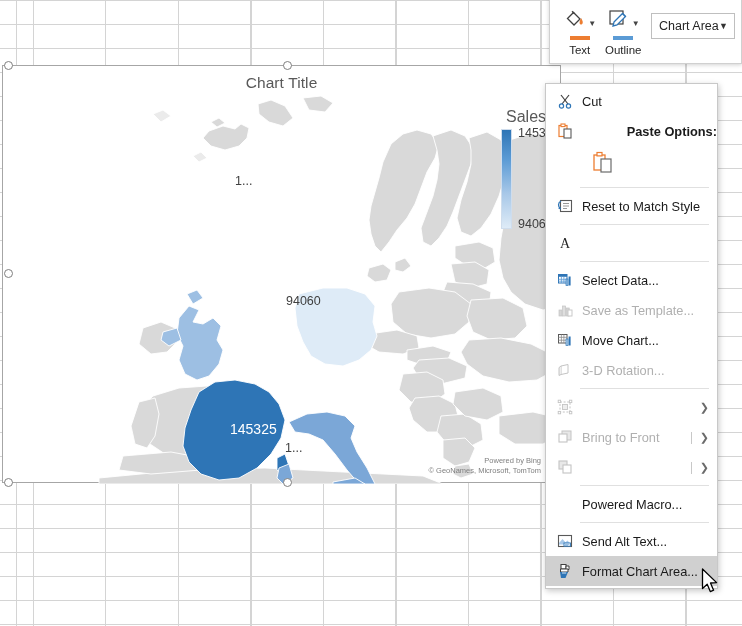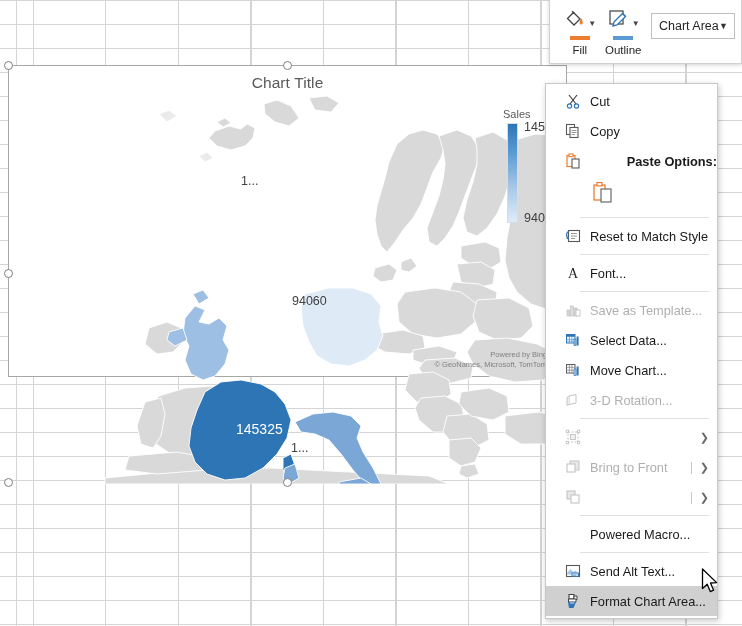--- a/index.html
+++ b/index.html
@@ -24,22 +24,22 @@
       repeating-linear-gradient(to right,
         #d4d4d4 0px, #d4d4d4 1px, transparent 1px, transparent 72.5px),
       repeating-linear-gradient(to bottom,
         #d4d4d4 0px, #d4d4d4 1px, transparent 1px, transparent 24px);
     background-position: 33px 0px, 0px 0px;
   }
 
   
   #chart-object {
     position: absolute;
-    left: 8px; top: 65px;
-    width: 559px; height: 312px;
+    left: 2px; top: 65px;
+    width: 559px; height: 418px;
     background: #ffffff;
     border: 1px solid #a6a6a6;
   }
   .handle {
     position: absolute;
     width: 9px; height: 9px;
     border-radius: 50%;
     background: #ffffff;
     border: 1px solid #7f7f7f;
     z-index: 40;
@@ -75,22 +75,22 @@
   }
   .dlabel.light { color: #ffffff; font-size: 14px; }
 
   
   #legend {
     position: absolute;
     left: 489px; top: 42px;
     width: 70px;
   }
   #legend-title {
-    font-size: 11px; color: #595959;
-    margin-left: 5px; margin-bottom: 3px;
+    font-size: 16px; color: #595959;
+    margin-left: 14px; margin-bottom: 3px;
   }
   #legend-bar-row { position: relative; height: 100px; }
   #legend-bar {
     position: absolute; left: 9px; top: 0;
     width: 11px; height: 100px;
     background: linear-gradient(to bottom, #2e75b6 0%, #5b9bd5 30%, #a8c8e8 65%, #deebf7 100%);
     border: 1px solid #cfdded;
   }
   #legend-max, #legend-min {
     position: absolute; left: 26px;
@@ -160,21 +160,21 @@
     background: #ffffff;
     border: 1px solid #c8c8c8;
     box-shadow: 1px 2px 6px rgba(0,0,0,.22);
     z-index: 55;
     padding: 2px 0 2px 0;
   }
   .cm-item {
     position: relative;
     height: 30px;
     display: flex; align-items: center;
-    padding-left: 10px;
+    padding-left: 2px;
     font-size: 12.8px;
     color: #1a1a1a;
     white-space: nowrap;
   }
   .cm-item.disabled { color: #b0b0b0; }
   .cm-item.highlight { background: #d0d0d0; }
   .cm-item.bold { font-weight: bold; text-align: right; }
   .cm-ico {
     width: 34px; min-width: 34px;
     display: flex; align-items: center; justify-content: center;
@@ -328,21 +328,21 @@
         <span>
           <svg width="22" height="22" viewBox="0 0 22 22">
             <path d="M4.5 10.5 L10.5 4.5 L17 11 L11 17 Z" fill="#ffffff" stroke="#404040" stroke-width="1.3"></path>
             <path d="M9 3.2 L11.5 5.7" stroke="#404040" stroke-width="1.3" fill="none"></path>
             <path d="M18 10 C20 13 20.5 15.5 18.6 16.4 C16.8 17.2 16 15 17 12.6 Z" fill="#ed7d31"></path>
           </svg>
         </span>
         <span class="mt-caret">▼</span>
       </div>
       <div class="mt-underline" id="fill-underline"></div>
-      <div class="mt-label">Fill</div>
+      <div class="mt-label">Text</div>
     </div>
 
     <div class="mt-btn">
       <div class="mt-icon-row">
         <span>
           <svg width="22" height="22" viewBox="0 0 22 22">
             <rect x="3" y="3" width="13" height="13" fill="none" stroke="#404040" stroke-width="1.2"></rect>
             <path d="M7 14 L15.5 5.5 L18.5 8.5 L10 17 L6 18 Z" fill="#ffffff" stroke="#2e75b6" stroke-width="1.3"></path>
             <path d="M15.5 5.5 L18.5 8.5" stroke="#2e75b6" stroke-width="1.3"></path>
           </svg>
@@ -366,30 +366,20 @@
         <svg width="16" height="16" viewBox="0 0 16 16">
           <path d="M4 2 L11 11" stroke="#404040" stroke-width="1.2" fill="none"></path>
           <path d="M12 2 L5 11" stroke="#404040" stroke-width="1.2" fill="none"></path>
           <circle cx="4.5" cy="13" r="2.1" fill="none" stroke="#2e75b6" stroke-width="1.2"></circle>
           <circle cx="11.5" cy="13" r="2.1" fill="none" stroke="#2e75b6" stroke-width="1.2"></circle>
         </svg>
       </span>
       <span class="cm-text">Cut</span>
     </div>
 
-    <div class="cm-item">
-      <span class="cm-ico">
-        <svg width="16" height="16" viewBox="0 0 16 16">
-          <rect x="1.5" y="1.5" width="8" height="10" fill="#ffffff" stroke="#595959" stroke-width="1.1"></rect>
-          <rect x="5" y="4.5" width="8" height="10" fill="#ffffff" stroke="#595959" stroke-width="1.1"></rect>
-          <path d="M6.5 7.5 H11.5 M6.5 9.5 H11.5 M6.5 11.5 H10" stroke="#8c8c8c" stroke-width="0.9"></path>
-        </svg>
-      </span>
-      <span class="cm-text">Copy</span>
-    </div>
 
     <div class="cm-item bold">
       <span class="cm-ico">
         <svg width="16" height="16" viewBox="0 0 16 16">
           <rect x="2" y="2.5" width="8" height="11" fill="#ffffff" stroke="#ed7d31" stroke-width="1.2"></rect>
           <rect x="4" y="1" width="4" height="2.6" fill="#ffffff" stroke="#ed7d31" stroke-width="1.1"></rect>
           <rect x="7" y="6" width="7" height="9" fill="#ffffff" stroke="#595959" stroke-width="1.1"></rect>
         </svg>
       </span>
       <span class="cm-text">Paste Options:</span>
@@ -420,49 +410,48 @@
     </div>
 
     <div class="cm-sep"></div>
 
     <div class="cm-item">
       <span class="cm-ico">
         <svg width="16" height="16" viewBox="0 0 16 16">
           <text x="8" y="13" font-family="Liberation Serif, serif" font-size="14" fill="#262626" text-anchor="middle">A</text>
         </svg>
       </span>
-      <span class="cm-text">Font...</span>
     </div>
 
     <div class="cm-sep"></div>
 
-
-    <div class="cm-item disabled">
-      <span class="cm-ico">
-        <svg width="16" height="16" viewBox="0 0 16 16">
-          <rect x="2" y="8" width="3" height="6" fill="#d6d6d6" stroke="#c4c4c4" stroke-width="0.7"></rect>
-          <rect x="5.6" y="4" width="3" height="10" fill="#dedede" stroke="#c4c4c4" stroke-width="0.7"></rect>
-          <rect x="9.2" y="6" width="3" height="8" fill="#d6d6d6" stroke="#c4c4c4" stroke-width="0.7"></rect>
-          <rect x="11" y="8" width="4" height="6" fill="#ffffff" stroke="#c4c4c4" stroke-width="0.9"></rect>
-        </svg>
-      </span>
-      <span class="cm-text">Save as Template...</span>
-    </div>
 
     <div class="cm-item">
       <span class="cm-ico">
         <svg width="16" height="16" viewBox="0 0 16 16">
           <rect x="1.5" y="2.5" width="8.5" height="8.5" fill="#ffffff" stroke="#2e75b6" stroke-width="1"></rect>
           <rect x="1.5" y="2.5" width="8.5" height="2.3" fill="#2e75b6"></rect>
           <path d="M4.4 4.8 V11 M6.9 4.8 V11 M1.5 7.3 H10 M1.5 9.2 H10" stroke="#5b9bd5" stroke-width="0.8"></path>
           <rect x="9" y="7" width="2" height="6.5" fill="#9dc3e6" stroke="#2e75b6" stroke-width="0.7"></rect>
           <rect x="11.6" y="4.5" width="2" height="9" fill="#2e75b6"></rect>
         </svg>
       </span>
       <span class="cm-text">Select Data...</span>
+    </div>
+
+    <div class="cm-item disabled">
+      <span class="cm-ico">
+        <svg width="16" height="16" viewBox="0 0 16 16">
+          <rect x="2" y="8" width="3" height="6" fill="#d6d6d6" stroke="#c4c4c4" stroke-width="0.7"></rect>
+          <rect x="5.6" y="4" width="3" height="10" fill="#dedede" stroke="#c4c4c4" stroke-width="0.7"></rect>
+          <rect x="9.2" y="6" width="3" height="8" fill="#d6d6d6" stroke="#c4c4c4" stroke-width="0.7"></rect>
+          <rect x="11" y="8" width="4" height="6" fill="#ffffff" stroke="#c4c4c4" stroke-width="0.9"></rect>
+        </svg>
+      </span>
+      <span class="cm-text">Save as Template...</span>
     </div>
 
     <div class="cm-item">
       <span class="cm-ico">
         <svg width="16" height="16" viewBox="0 0 16 16">
           <rect x="1.5" y="2.5" width="8.5" height="8.5" fill="#ffffff" stroke="#595959" stroke-width="1"></rect>
           <path d="M4.4 2.5 V11 M6.9 2.5 V11 M1.5 5.3 H10 M1.5 8.2 H10" stroke="#8c8c8c" stroke-width="0.8"></path>
           <rect x="9" y="7" width="2" height="6.5" fill="#bdd7ee" stroke="#2e75b6" stroke-width="0.7"></rect>
           <rect x="11.6" y="4.5" width="2" height="9" fill="#2e75b6"></rect>
         </svg>

